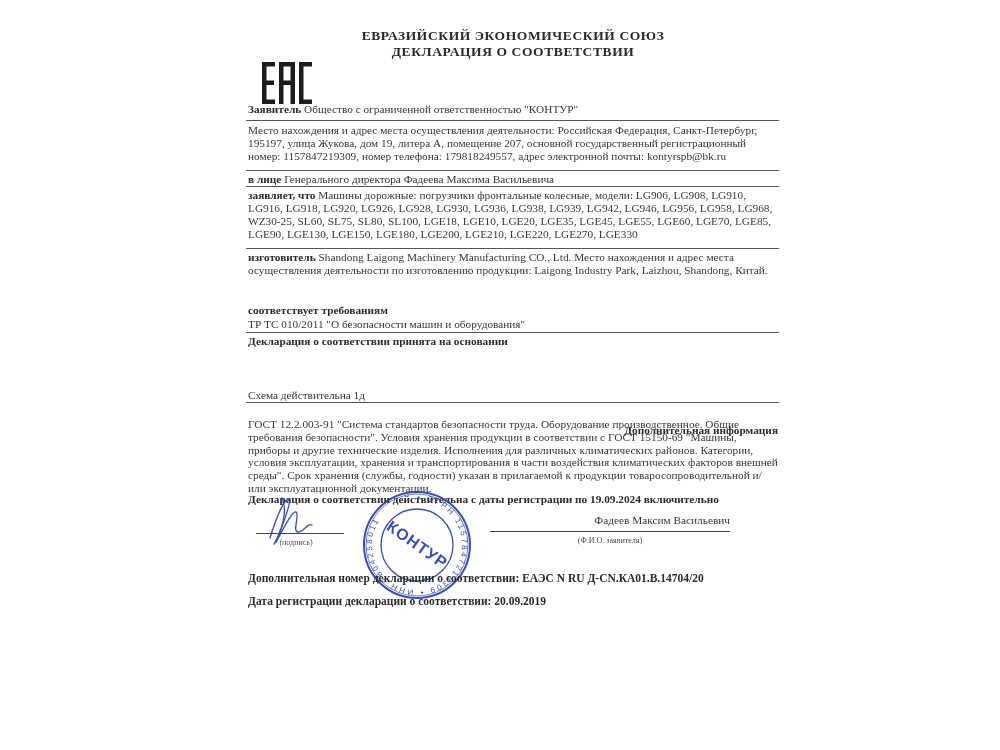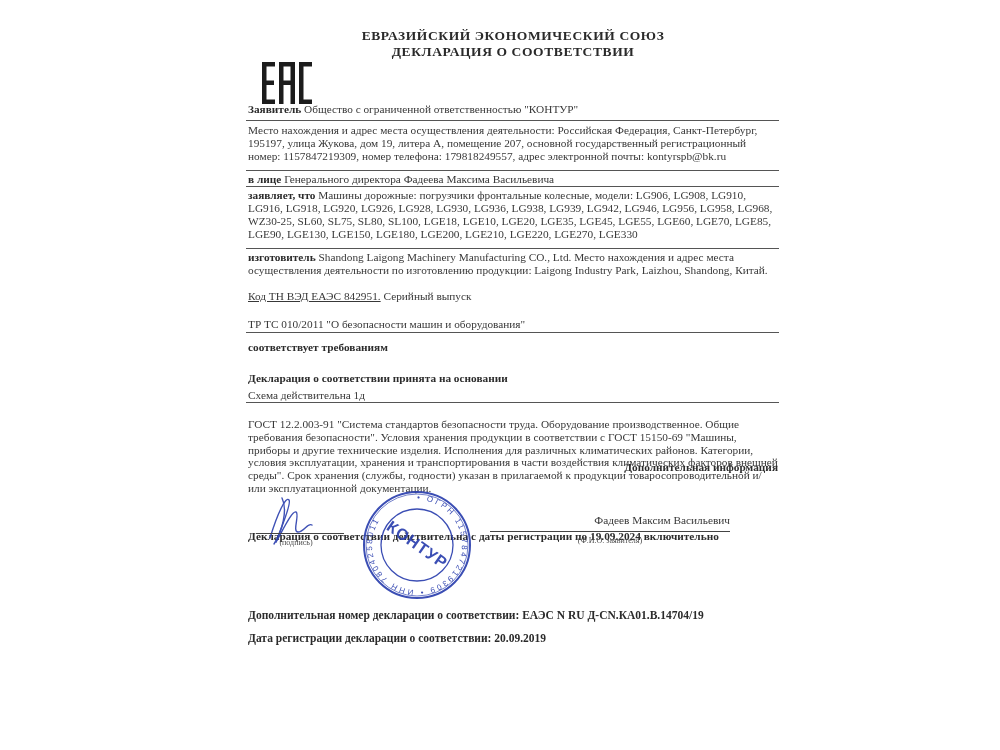--- a/index.html
+++ b/index.html
@@ -1,20 +1,20 @@
 <!DOCTYPE html>
 <html><head>
 <meta charset="utf-8">
 <style>
   html,body{margin:0;padding:0;}
   body{width:1000px;height:750px;background:#ffffff;font-family:"Liberation Serif","DejaVu Serif",serif;}
   .doc{position:relative;width:1000px;height:665px;background:#ffffff;color:#333;overflow:hidden;}
   .abs{position:absolute;}
   .row{position:absolute;left:248px;width:530px;font-size:11.3px;line-height:13px;color:#383838;}
-  .b{font-weight:bold;color:#2b2b2b;margin-top:37px;}
+  .b{font-weight:bold;color:#2b2b2b;}
   .u{text-decoration:underline;}
   .title{position:absolute;left:248px;width:530px;text-align:center;font-weight:bold;font-size:13.5px;letter-spacing:0.6px;color:#2a2a2a;}
   .sep{position:absolute;left:246px;width:533px;border-top:1px solid #555;height:0;}
   .caption{font-size:8px;color:#4a4a4a;text-align:center;}
   .sigline{position:absolute;border-top:1px solid #444;height:0;}
   .name-line{position:absolute;font-size:11.3px;color:#383838;text-align:center;}
   .stamp-wrap{position:absolute;left:358px;top:486px;width:118px;height:118px;opacity:0.92;}
   .sig-wrap{position:absolute;left:252px;top:492px;width:100px;height:55px;}
   .eac{position:absolute;left:262px;top:62px;width:50px;height:42px;}
 </style>
@@ -66,24 +66,20 @@
     <span class="b">заявляет, что</span>
     <span>Машины дорожные: погрузчики фронтальные колесные,  модели: LG906, LG908, LG910, LG916, LG918, LG920, LG926, LG928, LG930, LG936, LG938, LG939, LG942, LG946, LG956, LG958, LG968, WZ30-25, SL60, SL75, SL80, SL100, LGE18, LGE10, LGE20, LGE35, LGE45, LGE55, LGE60, LGE70, LGE85, LGE90, LGE130, LGE150, LGE180, LGE200, LGE210, LGE220, LGE270, LGE330</span>
   </div>
   <div class="sep" style="top:248px;"></div>
 
   <div class="row" style="top:251px;">
     <span class="b">изготовитель</span>
     <span>Shandong Laigong Machinery Manufacturing CO., Ltd. Место нахождения и адрес места осуществления деятельности по изготовлению продукции: Laigong Industry Park, Laizhou, Shandong, Китай.</span>
   </div>
 
-  <div class="row" style="top:290px;">
-    <span class="u">Код ТН ВЭД ЕАЭС 842951.</span>
-    <span>Серийный выпуск</span>
-  </div>
 
   <div class="row b" style="top:304px;">соответствует требованиям</div>
   <div class="row" style="top:318px;">ТР ТС 010/2011 "О безопасности машин и оборудования"</div>
   <div class="sep" style="top:332px;"></div>
 
   <div class="row b" style="top:335px;">Декларация о соответствии принята на основании</div>
   <div class="row" style="top:389px;">Схема действительна 1д</div>
   <div class="sep" style="top:402px;"></div>
 
   <div class="row b" style="top:424px;text-align:right;">Дополнительная информация</div>
@@ -117,20 +113,20 @@
       <text x="0" y="5" transform="rotate(35)" text-anchor="middle" fill="#2b3fae" font-size="16" font-weight="bold" font-family="Liberation Sans, sans-serif" letter-spacing="1">КОНТУР</text>
     </svg>
   </div>
 
   <div class="name-line" style="left:490px;top:514px;width:240px;text-align:right;">Фадеев Максим Васильевич</div>
   <div class="sigline" style="left:490px;top:531px;width:240px;"></div>
   <div class="abs caption" style="left:490px;top:536px;width:240px;">(Ф.И.О. заявителя)</div>
 
   <div class="row b" style="top:572px;font-size:11.5px;">
     <span>Дополнительная номер декларации о соответствии:</span>
-    <span>ЕАЭС N RU Д-CN.КА01.В.14704/19</span>
+    <span>ЕАЭС N RU Д-CN.КА01.В.14704/20</span>
   </div>
   <div class="row b" style="top:595px;font-size:11.5px;">
     <span>Дата регистрации декларации о соответствии:</span>
     <span>20.09.2019</span>
   </div>
 
 </div>
 
 </body></html>

